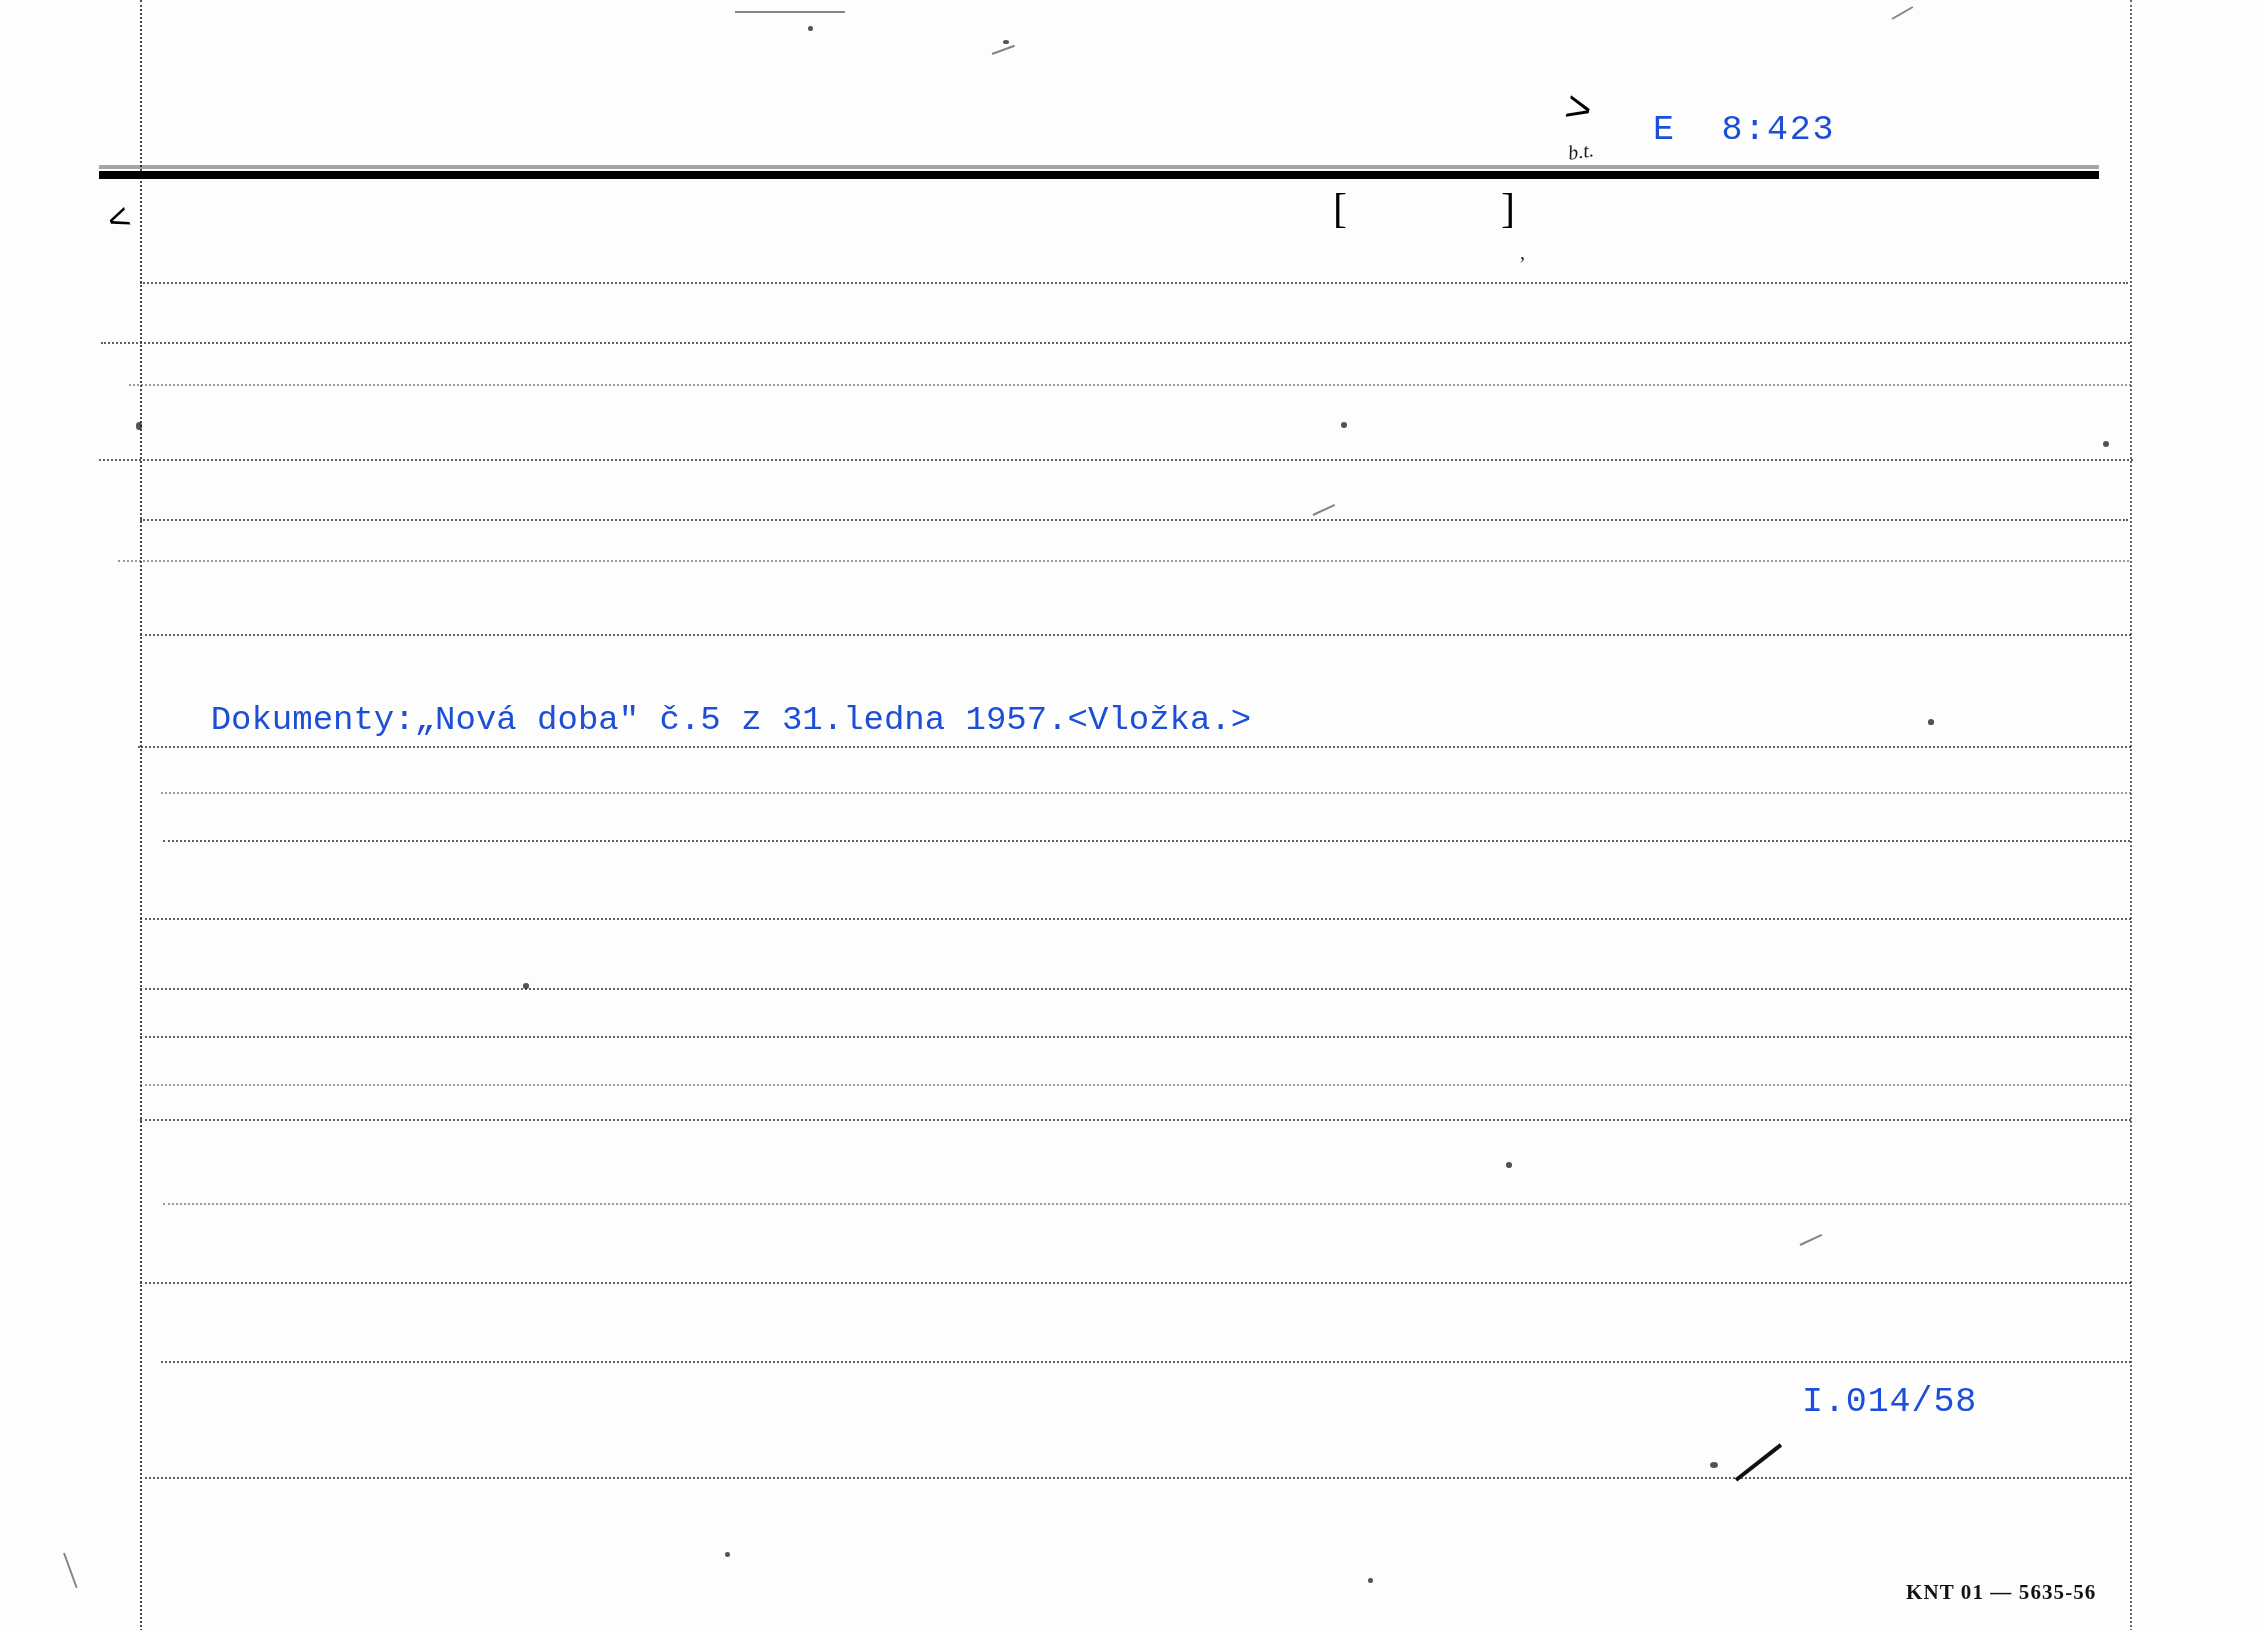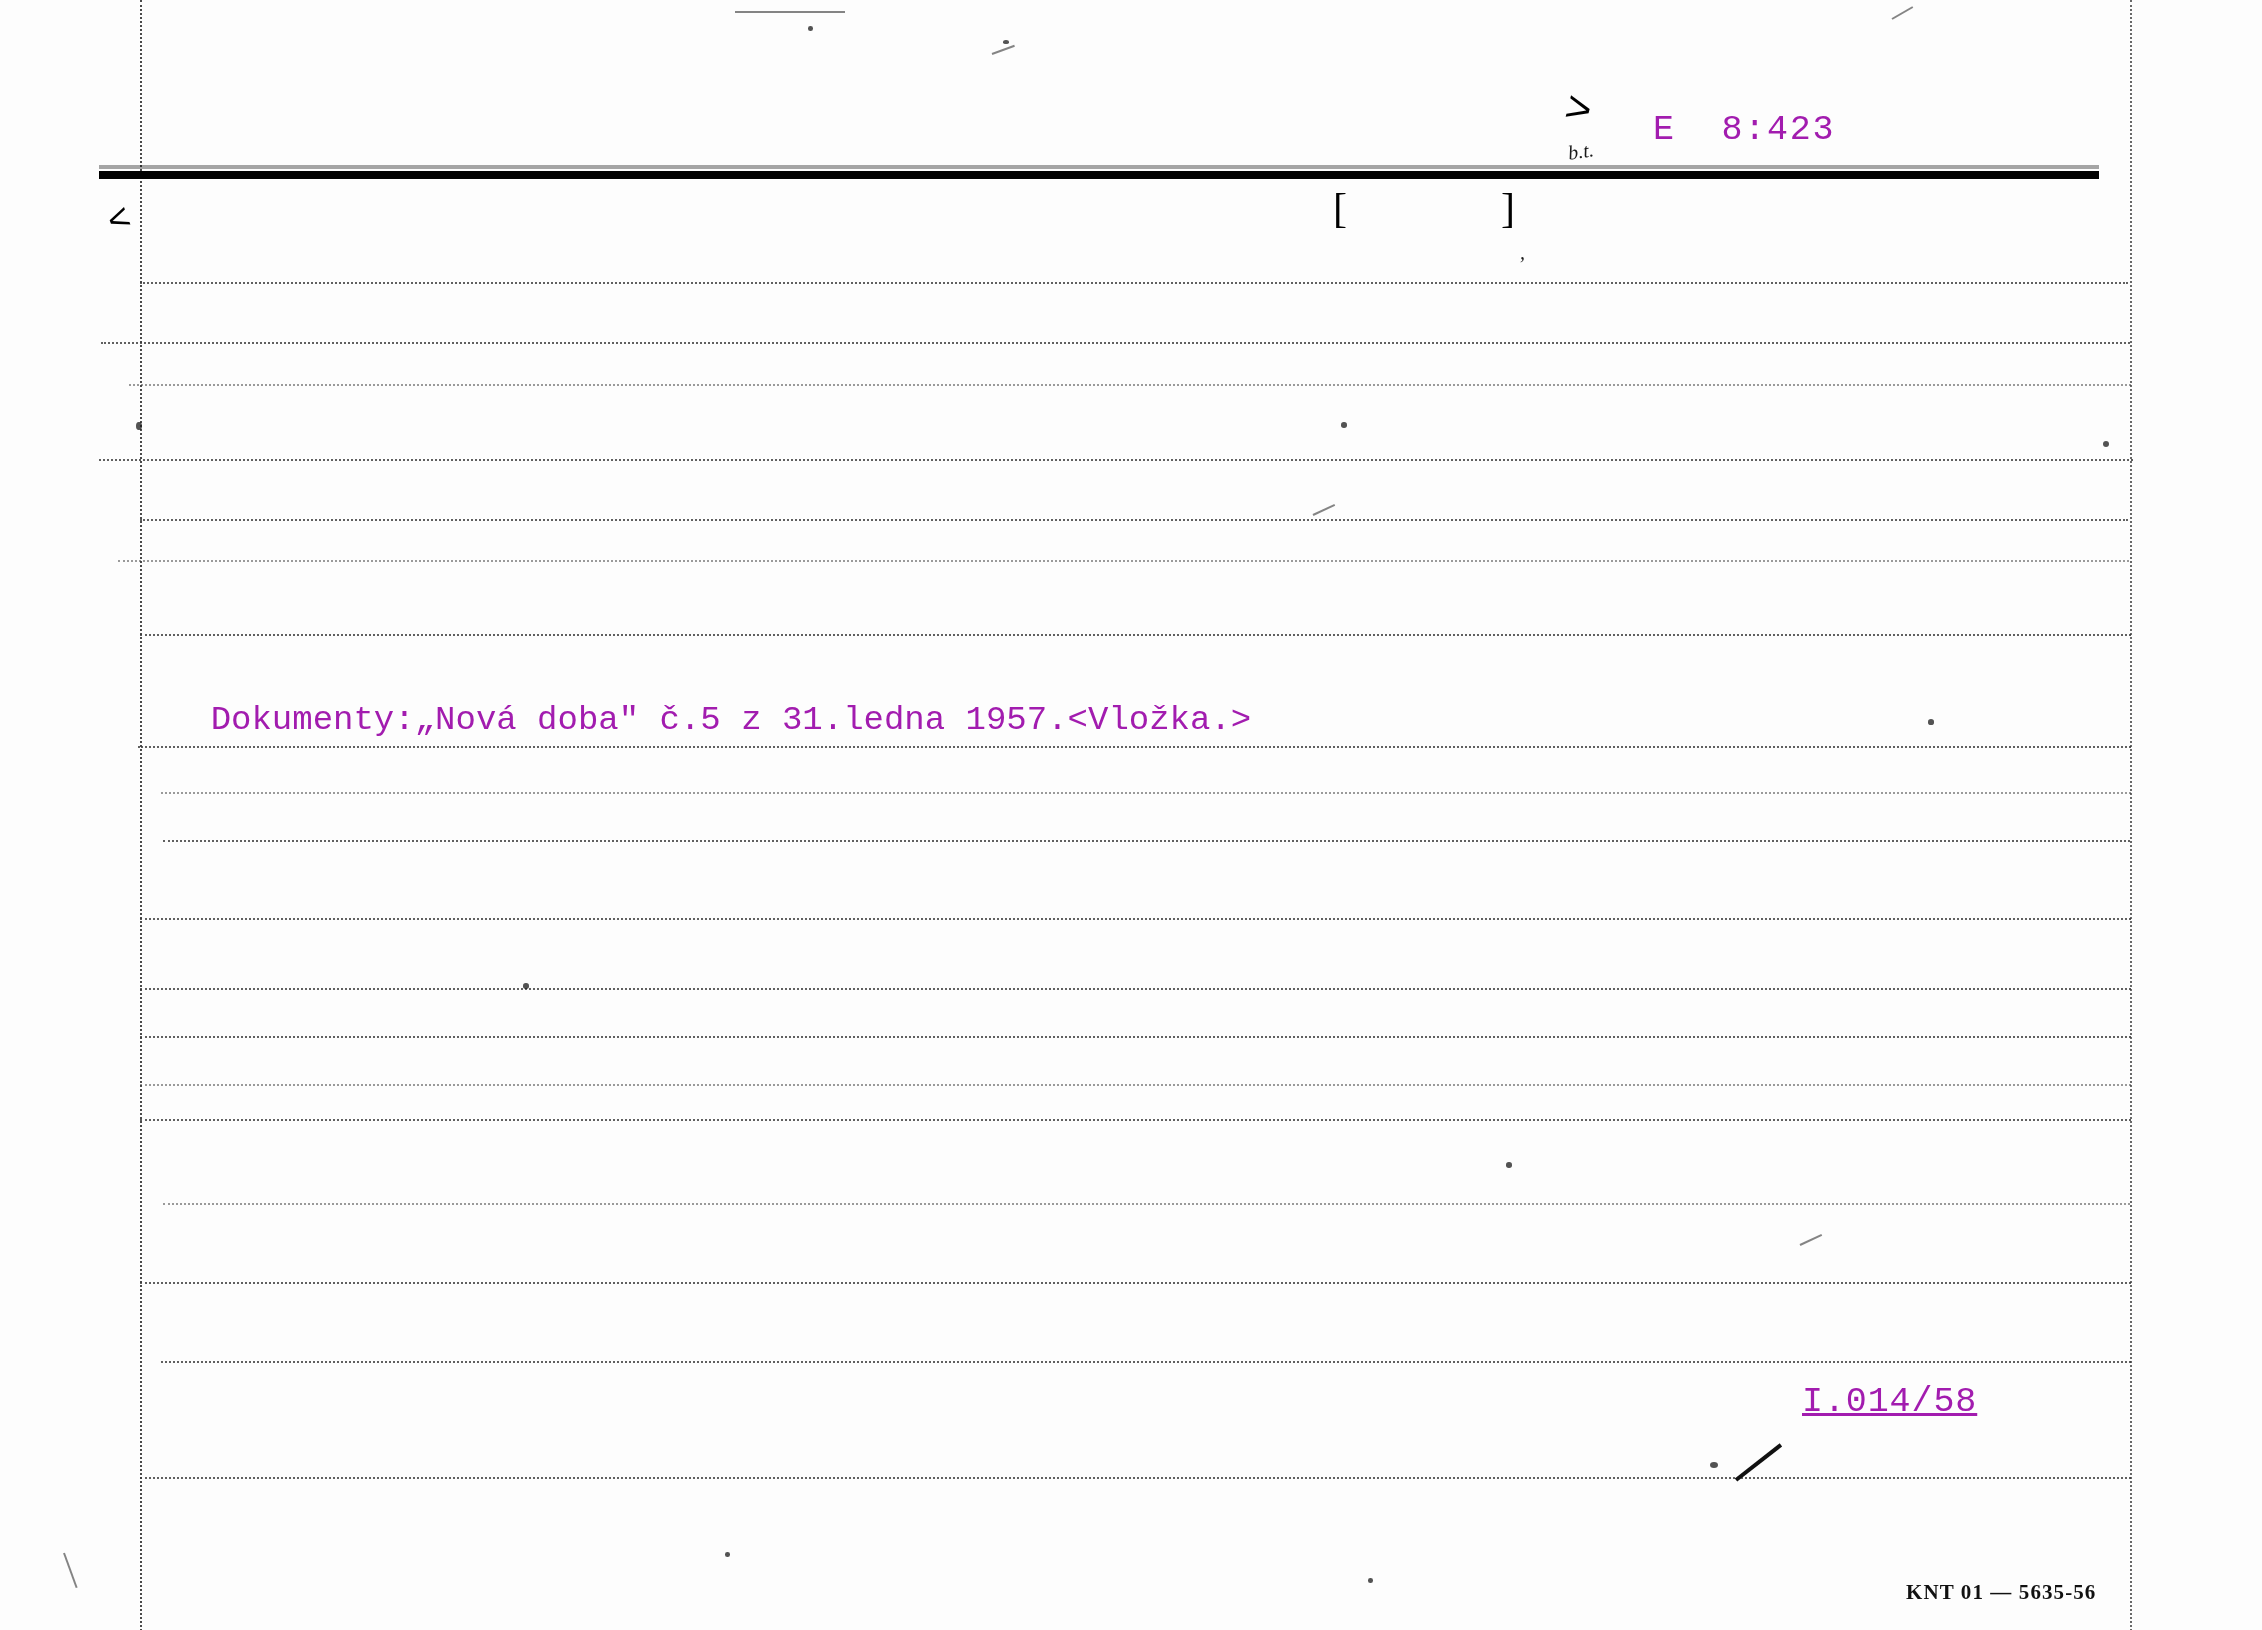--- a/index.html
+++ b/index.html
@@ -63,21 +63,21 @@
     top: -6.4px;
     height: 4.6px;
     background: #000;
     opacity: .35;
   }
 
   
   .tw {
     position: absolute;
     font-family: "Liberation Mono", "DejaVu Sans Mono", monospace;
-    color: #a21caf;
+    color: #1d4ed8;
     white-space: pre;
     letter-spacing: 0px;
   }
   .heading {
     font-size: 35px;
     letter-spacing: 0.5px;
   }
   .heading .spaced {
     letter-spacing: 12px;
   }
@@ -174,21 +174,21 @@
   <div class="hrule" style="left:140px; top:918px; width:1991px;"></div>
   <div class="hrule" style="left:140px; top:988px; width:1991px;"></div>
   <div class="hrule" style="left:140px; top:1036px; width:1991px;"></div>
   <div class="hrule faint" style="left:140px; top:1084px; width:1991px;"></div>
   <div class="hrule" style="left:140px; top:1119px; width:1991px;"></div>
   <div class="hrule faint" style="left:163px; top:1203px; width:1967px;"></div>
   <div class="hrule" style="left:140px; top:1282px; width:1991px;"></div>
   <div class="hrule" style="left:161px; top:1361px; width:1970px;"></div>
   <div class="hrule" style="left:140px; top:1477px; width:1991px;"></div>
 
-  <div class="tw accession" style="left:1802px; top:1382px;text-decoration:underline;">I.014/58</div>
+  <div class="tw accession" style="left:1802px; top:1382px;">I.014/58</div>
   <div class="slash" style="left:1736px; top:1478px;"></div>
 
   <div class="footer" style="left:1906px; top:1580px;">KNT 01 — 5635-56</div>
 
   <div class="speck" style="left:808px; top:26px; width:4.6px; height:4.6px;"></div>
   <div class="speck" style="left:1003px; top:40px; width:5.5px; height:3.7px;"></div>
   <div class="speck" style="left:1341px; top:422px; width:5.5px; height:5.5px;"></div>
   <div class="speck" style="left:1928px; top:719px; width:6.4px; height:5.5px;"></div>
   <div class="speck" style="left:2103px; top:441px; width:6.4px; height:6.4px;"></div>
   <div class="speck" style="left:523px; top:983px; width:5.5px; height:5.5px;"></div>

